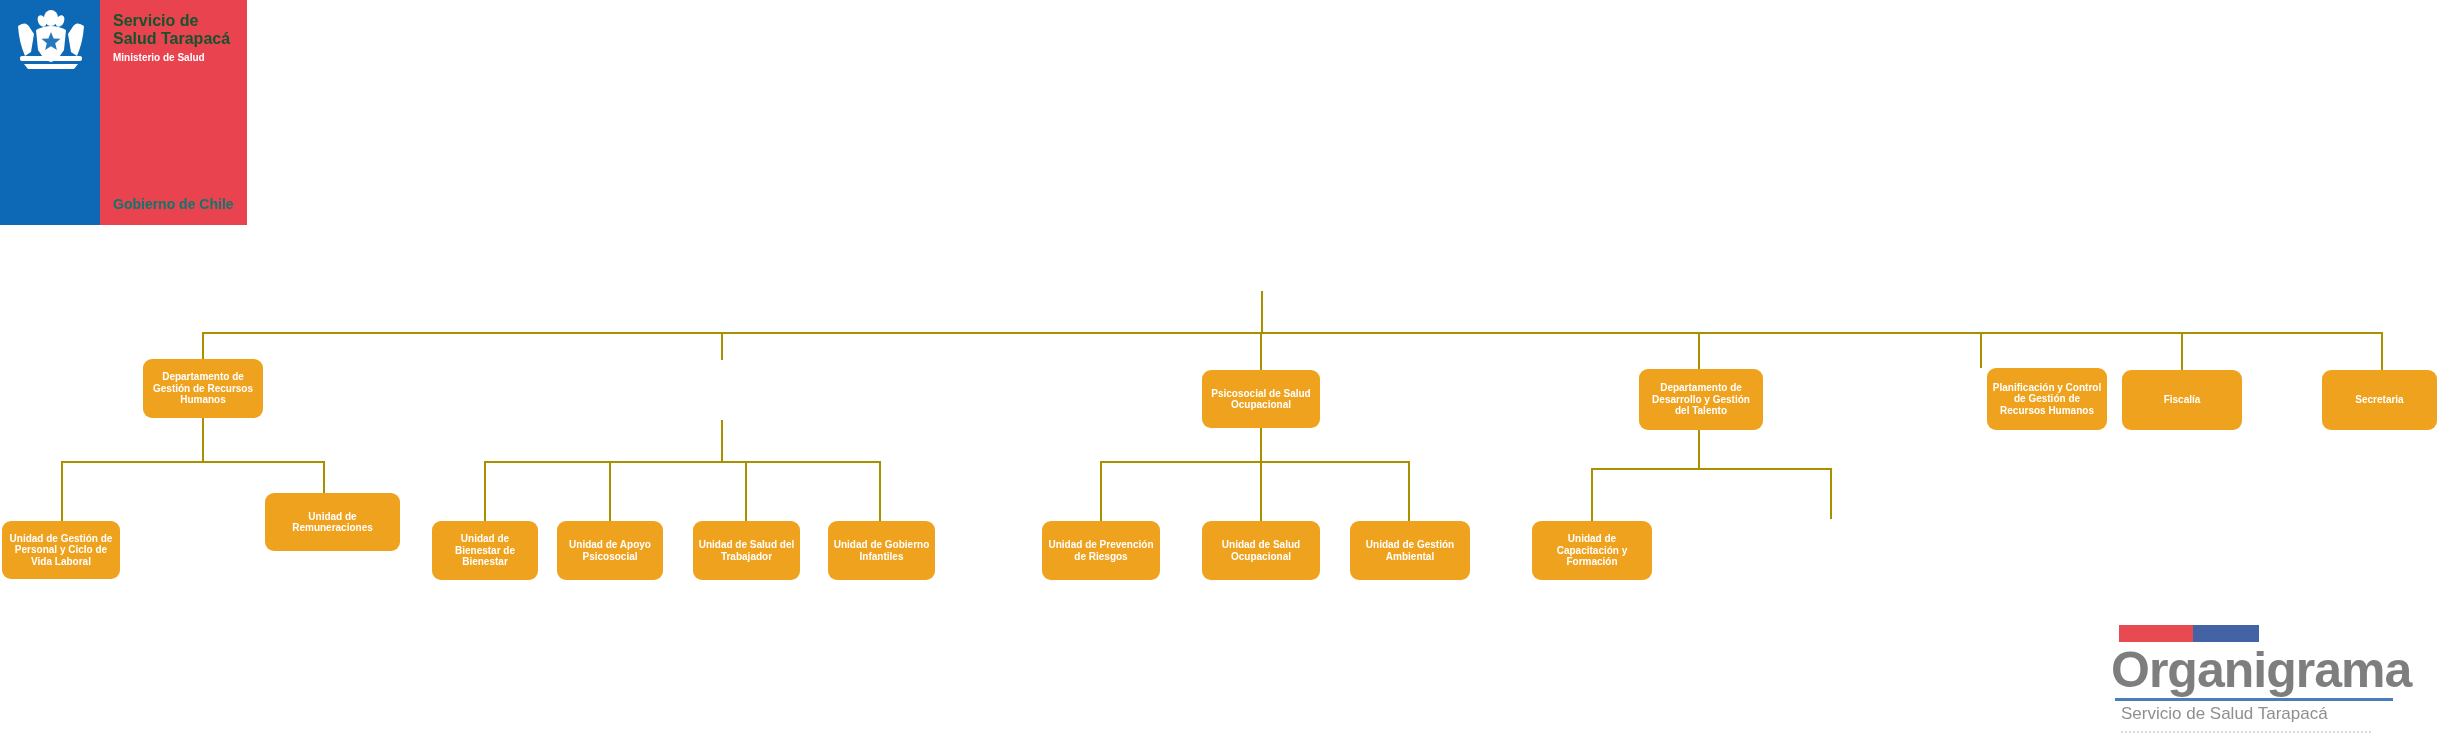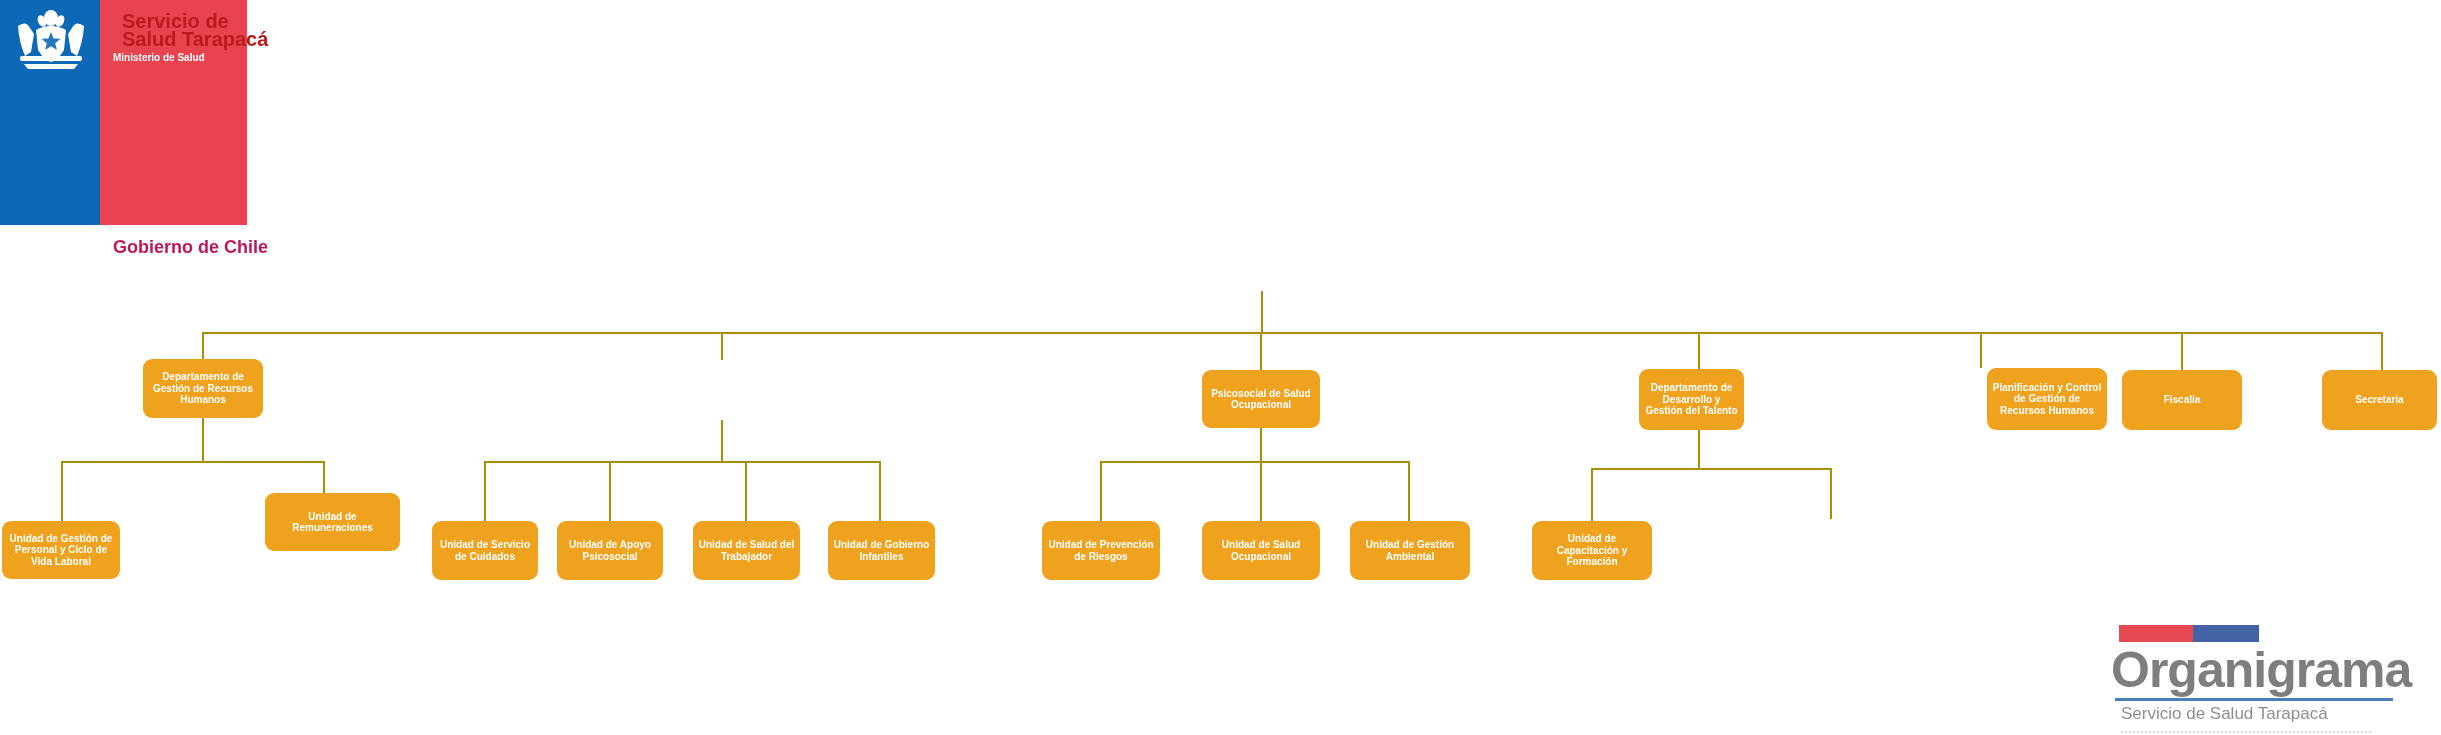--- a/index.html
+++ b/index.html
@@ -3,24 +3,24 @@
 <meta charset="utf-8">
 <style>
   * { margin:0; padding:0; box-sizing:border-box; }
   html,body { width:2441px; height:735px; background:#ffffff; overflow:hidden;
               font-family:"Liberation Sans", sans-serif; }
   #canvas { position:relative; width:2441px; height:735px; background:#fff; }
 
   
   .gov-blue { position:absolute; left:0; top:0; width:100px; height:225px; background:#0D69B5; }
   .gov-red  { position:absolute; left:100px; top:0; width:147px; height:225px; background:#E8434E; }
-  .gov-service { position:absolute; left:122px; top:12px; color:#b91c1c; font-weight:bold;
-                 font-size:20px; line-height:18px; }
+  .gov-service { position:absolute; left:113px; top:12px; color:#14532d; font-weight:bold;
+                 font-size:16px; line-height:18px; }
   .gov-ministry { position:absolute; left:113px; top:52px; color:#fff; font-weight:bold; font-size:10px; }
-  .gov-government { position:absolute; left:113px; top:196px; color:#be185d; font-weight:bold; font-size:18px;margin-top:41px; }
+  .gov-government { position:absolute; left:113px; top:196px; color:#0f766e; font-weight:bold; font-size:14px; }
   .crest { position:absolute; left:14px; top:8px; }
 
   
   .box { position:absolute; background:#EFA21D; border-radius:9px; color:#FFFFFF;
          font-weight:bold; font-size:10px; line-height:11.5px; text-align:center;
          display:flex; align-items:center; justify-content:center; padding:3px 5px; }
   .hline, .vline { position:absolute; background:#A89000; }
 
   
   .f-red  { position:absolute; left:2119px; top:625px; width:74px; height:17px; background:#E84A52; }
@@ -90,28 +90,28 @@
   <div class="vline" style="left:1408px;top:463px;width:2px;height:58px"></div>
 
   <div class="vline" style="left:1698px;top:430px;width:2px;height:38px"></div>
   <div class="hline" style="left:1591px;top:468px;width:241px;height:2px"></div>
   <div class="vline" style="left:1591px;top:470px;width:2px;height:51px"></div>
   <div class="vline" style="left:1830px;top:470px;width:2px;height:49px"></div>
 
 
   <div class="box" style="left:143px;top:359px;width:120px;height:59px">Departamento de Gestión de Recursos Humanos</div>
   <div class="box" style="left:1202px;top:370px;width:118px;height:58px">Psicosocial de Salud Ocupacional</div>
-  <div class="box" style="left:1639px;top:369px;width:105px;height:61px">Departamento de Desarrollo y Gestión del Talento</div>
+  <div class="box" style="left:1639px;top:369px;width:124px;height:61px">Departamento de Desarrollo y Gestión del Talento</div>
   <div class="box" style="left:1987px;top:368px;width:120px;height:62px">Planificación y Control de Gestión de Recursos Humanos</div>
   <div class="box" style="left:2122px;top:370px;width:120px;height:60px">Fiscalía</div>
   <div class="box" style="left:2322px;top:370px;width:115px;height:60px">Secretaria</div>
 
   <div class="box" style="left:2px;top:521px;width:118px;height:58px">Unidad de Gestión de Personal y Ciclo de Vida Laboral</div>
   <div class="box" style="left:265px;top:493px;width:135px;height:58px">Unidad de Remuneraciones</div>
-  <div class="box" style="left:432px;top:521px;width:106px;height:59px">Unidad de Servicio de Cuidados</div>
+  <div class="box" style="left:432px;top:521px;width:106px;height:59px">Unidad de Bienestar de Bienestar</div>
   <div class="box" style="left:557px;top:521px;width:106px;height:59px">Unidad de Apoyo Psicosocial</div>
   <div class="box" style="left:693px;top:521px;width:107px;height:59px">Unidad de Salud del Trabajador</div>
   <div class="box" style="left:828px;top:521px;width:107px;height:59px">Unidad de Gobierno Infantiles</div>
   <div class="box" style="left:1042px;top:521px;width:118px;height:59px">Unidad de Prevención de Riesgos</div>
   <div class="box" style="left:1202px;top:521px;width:118px;height:59px">Unidad de Salud Ocupacional</div>
   <div class="box" style="left:1350px;top:521px;width:120px;height:59px">Unidad de Gestión Ambiental</div>
   <div class="box" style="left:1532px;top:521px;width:120px;height:59px">Unidad de Capacitación y Formación</div>
 
   <div class="f-red"></div>
   <div class="f-blue"></div>

